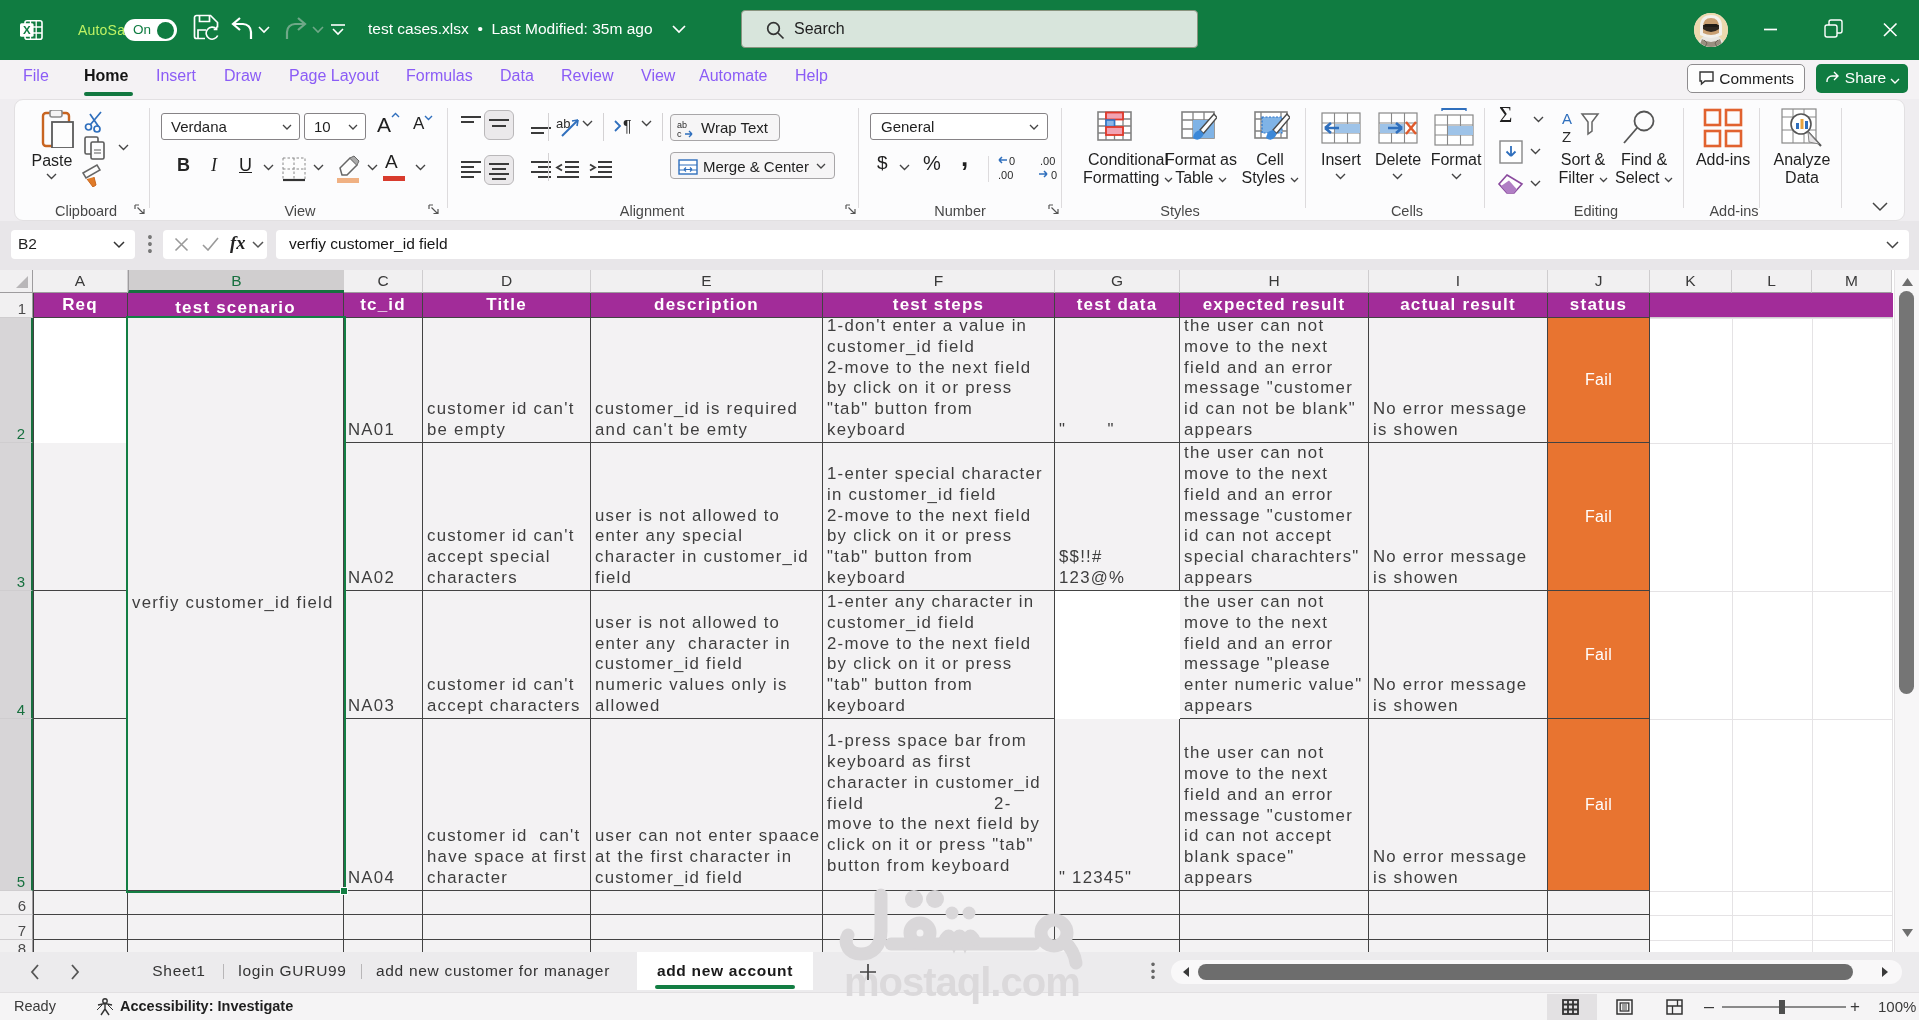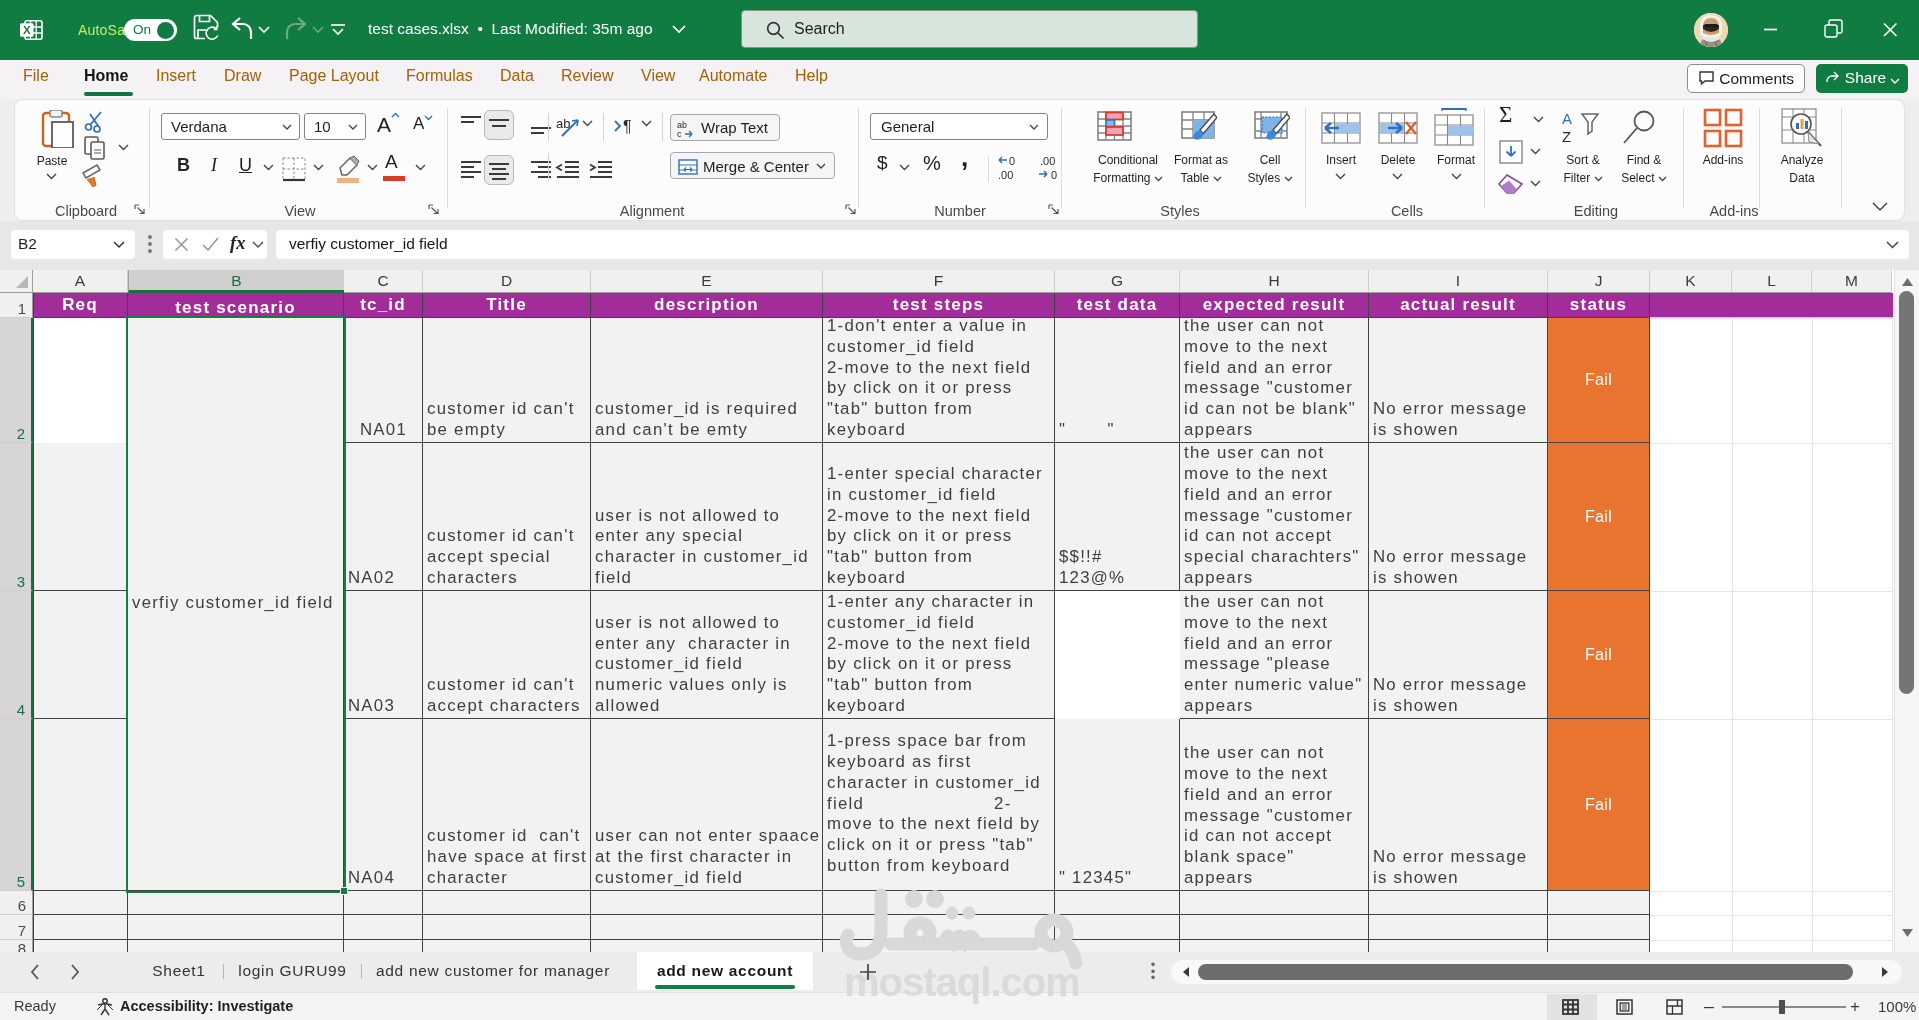--- a/index.html
+++ b/index.html
@@ -112,34 +112,34 @@
   <div id="commentsbtn"><svg width="17" height="16" viewBox="0 0 17 16" fill="none" stroke="#333" stroke-width="1.4">
         <path d="M2 2 h13 v9 h-8 l-3.5 3 v-3 h-1.5 z"></path>
       </svg> Comments</div>
   <div id="sharebtn"><svg width="17" height="16" viewBox="0 0 17 16" fill="none" stroke="#fff" stroke-width="1.4">
         <path d="M10 3 l4 4 -4 4 M14 7 h-6 a5 5 0 0 0-5 5 v1"></path>
       </svg> Share <svg width="10" height="7" viewBox="0 0 10 7" fill="none" stroke="#fff" stroke-width="1.4">
         <path d="M1 1 l4 4 4-4"></path>
       </svg></div>
 </div>
 <style>
-.mtab { position:absolute; top:7px; font-size:16px; color:#a16207; }
+.mtab { position:absolute; top:7px; font-size:16px; color:#8b5cf6; }
 #commentsbtn { position:absolute; left:1687px; top:4px; width:118px; height:29px; border:1px solid #8e8c8e; border-radius:5px; background:#fdfdfd; font-size:15.5px; color:#1c1c1c; text-align:center; line-height:27px; }
 #commentsbtn svg { vertical-align:-2px; }
 #sharebtn { position:absolute; left:1816px; top:4px; width:92px; height:29px; border-radius:5px; background:#107c41; font-size:15.5px; color:#fff; text-align:center; line-height:27px; }
 #sharebtn svg { vertical-align:-2px; }
 </style>
 
 <div id="ribbonband" style="position:absolute;left:0;top:99px;width:1919px;height:123px;background:#efedf0;"></div>
 <div id="ribbon" style="position:absolute;left:14px;top:99px;width:1891px;height:122px;background:#fcfcfd;border:1px solid #e2e0e2;border-radius:9px;">
 <style>
 .rlbl { position:absolute; font-size:14.5px; color:#484848; top:103px; text-align:center; white-space:nowrap; }
 .rdiv { position:absolute; top:8px; width:1px; height:100px; background:#dddbdd; }
 .launch { position:absolute; top:104px; width:12px; height:12px; }
-.btxt { position:absolute; font-size:12px; color:#1f1f1f; text-align:center; line-height:18px; white-space:nowrap; }
+.btxt { position:absolute; font-size:16px; color:#1f1f1f; text-align:center; line-height:18px; white-space:nowrap; }
 .combo { position:absolute; background:#fff; border:1px solid #868386; border-radius:3px; font-size:15px; color:#1f1f1f; }
 .iconbtn { position:absolute; }
 </style>
 
   <svg class="iconbtn" style="left:20px;top:10px" width="46" height="38" viewBox="0 0 46 38">
     <rect x="8" y="3" width="26" height="33" rx="3" fill="none" stroke="#c86420" stroke-width="2.4"></rect>
     <rect x="15" y="0" width="12" height="7" rx="2" fill="#f5f4f5" stroke="#8a8a8a" stroke-width="1.6"></rect>
     <rect x="17" y="12" width="21" height="26" fill="#fdfdfd" stroke="#5a5a5a" stroke-width="1.8"></rect>
   </svg>
   <div class="btxt" style="left:7px;top:52px;width:60px">Paste</div>
@@ -502,21 +502,21 @@
 <div class="hcell" style="left:591px;top:23px;width:232px;height:25px;">description</div>
 <div class="hcell" style="left:823px;top:23px;width:232px;height:25px;">test steps</div>
 <div class="hcell" style="left:1055px;top:23px;width:125px;height:25px;">test data</div>
 <div class="hcell" style="left:1180px;top:23px;width:189px;height:25px;">expected result</div>
 <div class="hcell" style="left:1369px;top:23px;width:179px;height:25px;">actual result</div>
 <div class="hcell" style="left:1548px;top:23px;width:102px;height:25px;">status</div>
 <div class="hcell" style="left:1650px;top:23px;width:243px;height:25px;border-right:none;border-bottom:1px solid #cfcdcf;"></div>
 <div class="cell" style="left:128px;top:48px;width:216px;height:573px;justify-content:center;">
       <div>verfiy customer_id field</div>
     </div>
-<div class="cell" style="left:344px;top:48px;width:79px;height:125px;text-align:center;">
+<div class="cell" style="left:344px;top:48px;width:79px;height:125px;">
       <div>NA01</div>
     </div>
 <div class="cell" style="left:423px;top:48px;width:168px;height:125px;">
       <div>customer id can't<br>be empty</div>
     </div>
 <div class="cell" style="left:591px;top:48px;width:232px;height:125px;">
       <div>customer_id is required<br>and can't be emty</div>
     </div>
 <div class="cell" style="left:823px;top:48px;width:232px;height:125px;">
       <div>1-don't enter a value in<br>customer_id field<br>2-move to the next field<br>by click on it or press<br>"tab" button from<br>keyboard</div>

